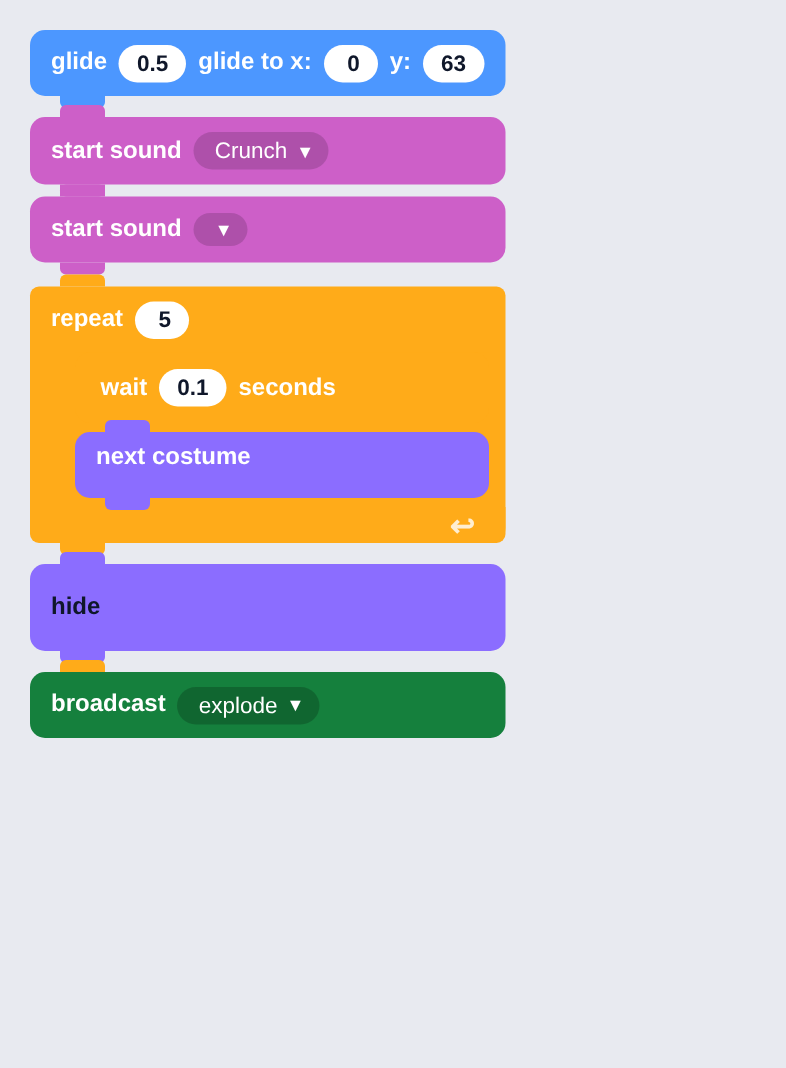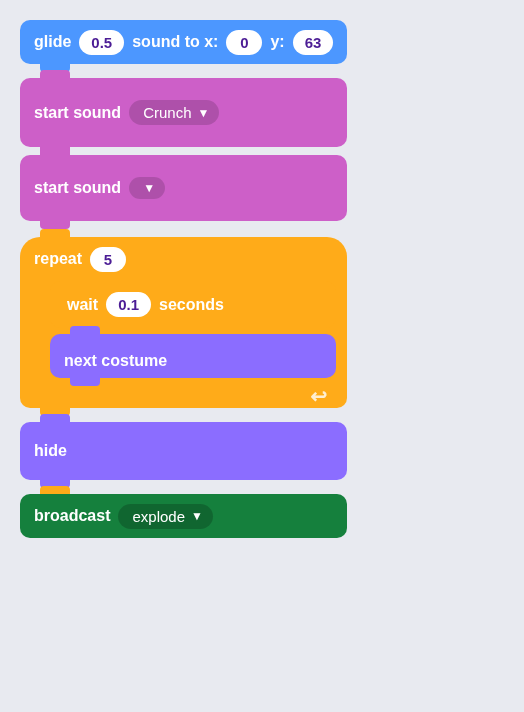--- a/index.html
+++ b/index.html
@@ -21,25 +21,25 @@
       display: flex;
       flex-direction: column;
       gap: 0px;
       position: relative;
     }
 
     .pill-input {
       background: white;
       border-radius: 20px;
       padding: 4px 12px;
-      color: #4c1d95;
+      color: #0f172a;
       font-size: 15px;
       font-weight: bold;
       min-width: 36px;
-      text-align: center;
+      text-align: right;
       display: inline-block;
     }
 
     .pill-dropdown {
       background: rgba(0,0,0,0.15);
       border-radius: 20px;
       padding: 4px 10px 4px 14px;
       color: white;
       font-size: 15px;
       font-weight: normal;
@@ -78,21 +78,21 @@
       height: 8px;
       background-color: #4c97ff;
       border-radius: 0 0 4px 4px;
       z-index: 2;
     }
 
     
     .sound-block {
       background-color: #cd5fc8;
       border-radius: 10px;
-      padding: 22px 14px;
+      padding: 10px 14px;
       display: flex;
       align-items: center;
       gap: 8px;
       color: white;
       font-size: 16px;
       font-weight: bold;
       min-height: 44px;
       position: relative;
     }
 
@@ -120,21 +120,21 @@
       z-index: 2;
     }
 
     .gap-connector {
       height: 8px;
     }
 
     
     .repeat-outer {
       background-color: #ffab19;
-      border-radius: 20px;
+      border-radius: 6px;
       position: relative;
       min-width: 260px;
     }
 
     .repeat-header {
       display: flex;
       align-items: center;
       gap: 8px;
       padding: 8px 14px;
       font-size: 16px;
@@ -207,21 +207,21 @@
       position: relative;
       border: 3px solid rgba(255,255,255,0.0);
     }
 
     
     .costume-block {
       background-color: #8b6dff;
       border-radius: 10px;
       padding: 8px 14px;
       display: flex;
-      align-items: flex-end;
+      align-items: flex-start;
       gap: 8px;
       color: white;
       font-size: 16px;
       font-weight: bold;
       min-height: 44px;
       position: relative;
     }
 
     .costume-block::before {
       content: '';
@@ -248,21 +248,21 @@
     }
 
     
     .hide-block {
       background-color: #8b6dff;
       border-radius: 10px;
       padding: 20px 14px;
       display: flex;
       align-items: center;
       gap: 8px;
-      color: #ffffff;
+      color: #0f172a;
       font-size: 16px;
       font-weight: bold;
       min-height: 44px;
       position: relative;
     }
 
     .hide-block::before {
       content: '';
       position: absolute;
       left: 20px;
@@ -314,21 +314,21 @@
     }
   </style>
 </head>
 <body>
 
 <div class="blocks-container">
 
   <div class="glide-block">
     <span>glide</span>
     <span class="pill-input">0.5</span>
-    <span>sound to x:</span>
+    <span>glide to x:</span>
     <span class="pill-input">0</span>
     <span>y:</span>
     <span class="pill-input">63</span>
   </div>
 
   <div class="gap-connector"></div>
 
   <div class="sound-block">
     <span>start sound</span>
     <span class="pill-dropdown">

